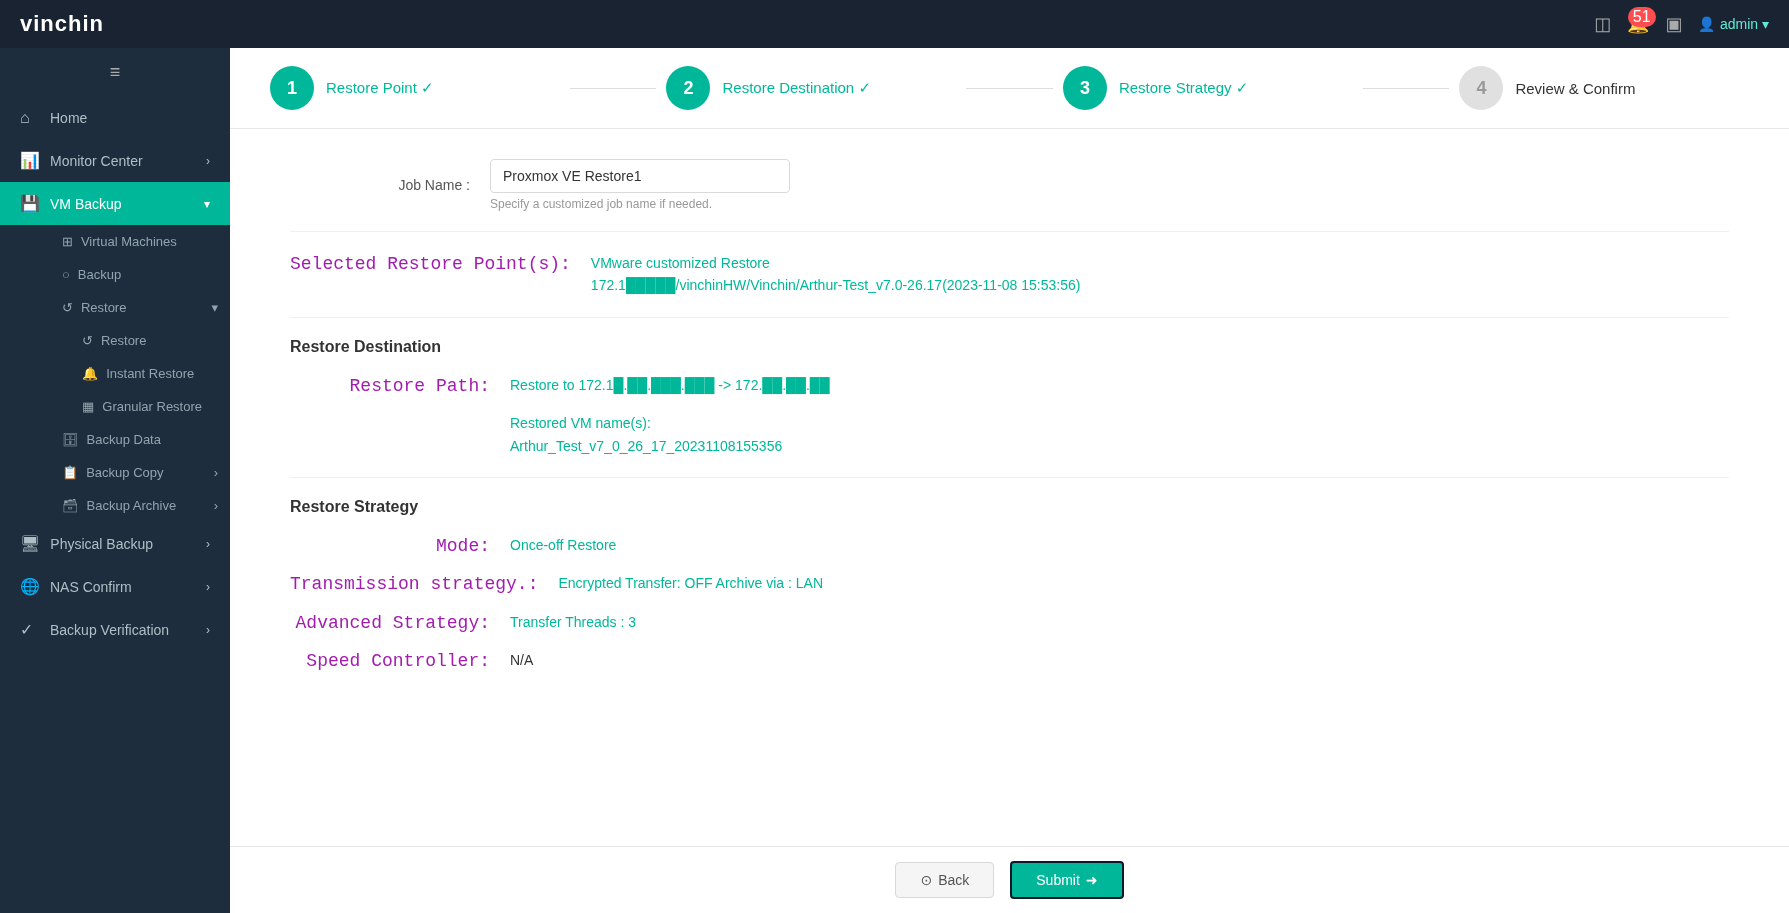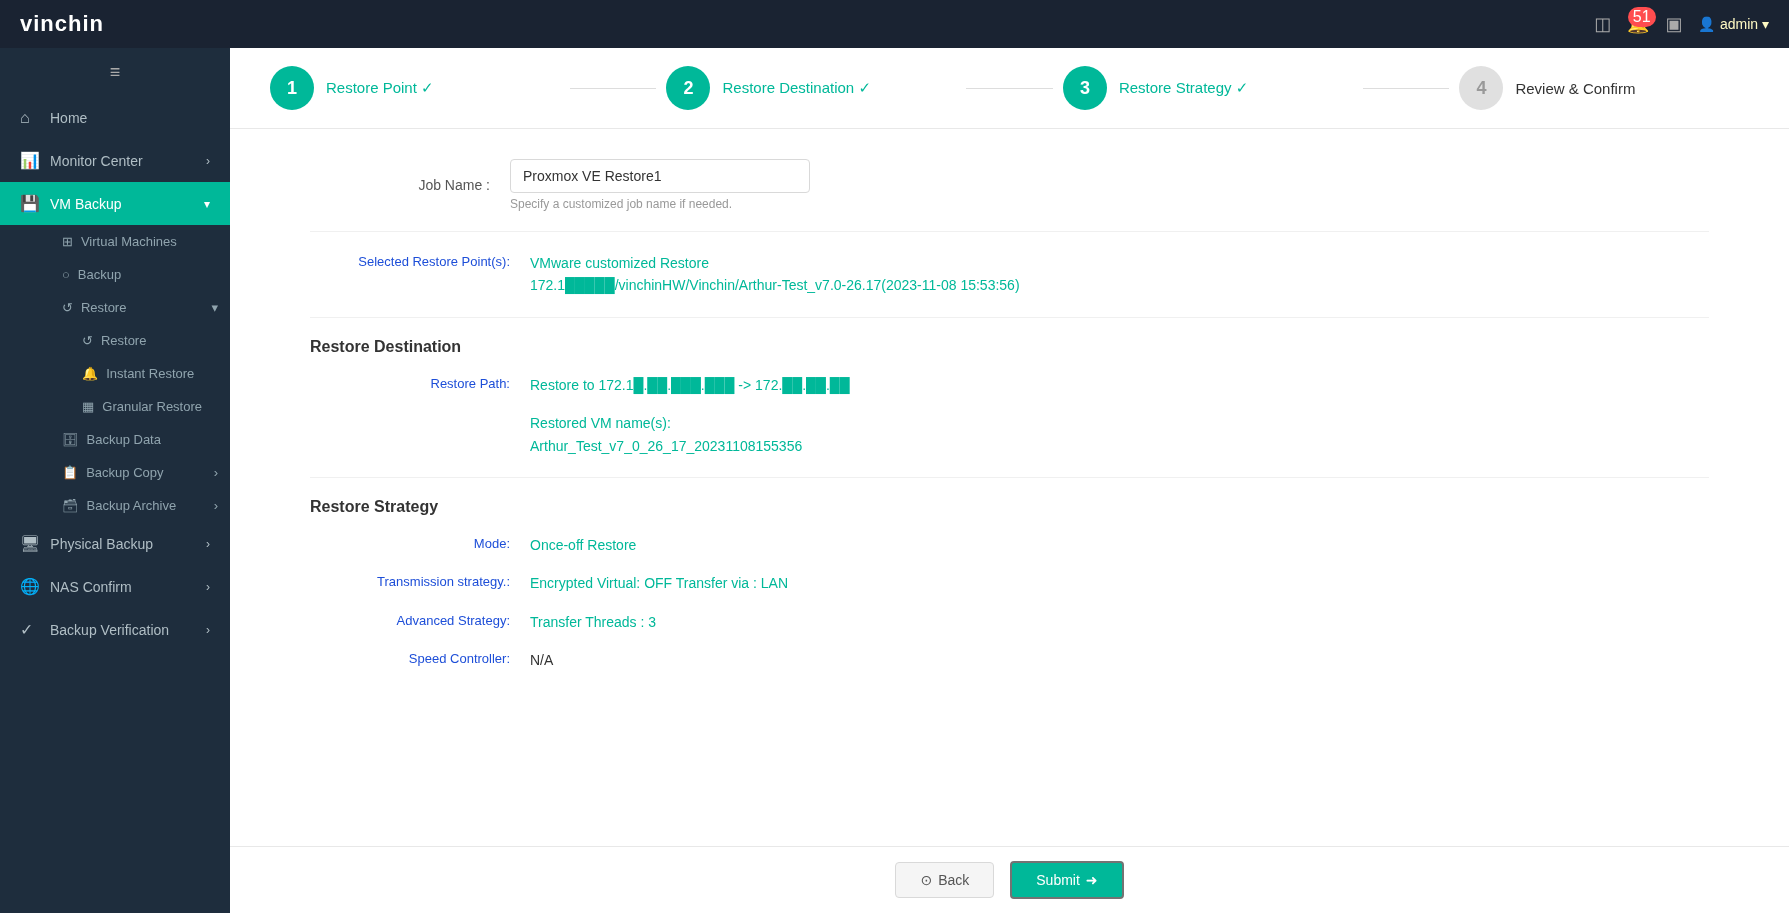--- a/index.html
+++ b/index.html
@@ -13,21 +13,21 @@
     }
     .topbar-logo { color: #00c9a7; font-size: 22px; font-weight: bold; letter-spacing: 1px; }
     .topbar-logo span { color: #ffffff; }
     .topbar-right { display: flex; align-items: center; gap: 16px; }
     .topbar-icon { color: #aaa; font-size: 18px; cursor: pointer; position: relative; }
     .badge {
       position: absolute; top: -6px; right: -6px;
       background: #ff4d4f; color: #fff; font-size: 16px;
       border-radius: 10px; padding: 1px 5px; min-width: 18px; text-align: center;
     }
-    .topbar-user { color: #fef9c3; font-size: 14px; cursor: pointer; }
+    .topbar-user { color: #5eead4; font-size: 14px; cursor: pointer; }
 
     
     .sidebar {
       width: 230px; background: #1e2d3d; min-height: 913px; padding-top: 48px;
       position: fixed; left: 0; top: 0; bottom: 0; z-index: 90;
       overflow-y: auto;
     }
     .sidebar-menu-toggle {
       display: flex; align-items: center; justify-content: center;
       padding: 14px 0; cursor: pointer;
@@ -66,21 +66,21 @@
     }
     .step-circle.inactive {
       background: #e0e0e0; color: #999;
     }
     .step-label { font-size: 15px; color: #00b899; font-weight: 500; }
     .step-label.inactive { color: #333; }
     .step-divider { flex: 0.3; height: 1px; background: #ddd; margin: 0 10px; }
 
     
     .content-area {
-      padding: 30px 80px; overflow-y: auto; height: calc(913px - 48px - 84px - 68px);
+      padding: 30px 60px; overflow-y: auto; height: calc(913px - 48px - 84px - 68px);
     }
 
     .form-row {
       display: flex; align-items: center; margin-bottom: 20px;
     }
     .form-label {
       min-width: 200px; text-align: right; padding-right: 20px;
       color: #555; font-size: 14px;
     }
     .form-input {
@@ -92,38 +92,38 @@
     .section-title {
       font-size: 16px; font-weight: 600; color: #333; margin-bottom: 18px; margin-top: 10px;
     }
     .section-divider { border: none; border-top: 1px solid #f0f0f0; margin: 20px 0; }
 
     .detail-row {
       display: flex; align-items: flex-start; margin-bottom: 16px;
     }
     .detail-label {
       min-width: 220px; text-align: right; padding-right: 20px;
-      color: #1d4ed8; font-size: 13px; padding-top: 2px;
+      color: #a21caf; font-size: 18px; padding-top: 2px; font-family: Liberation Mono, monospace;
     }
     .detail-value { color: #00b899; font-size: 14px; line-height: 1.6; }
 
     
     .footer-bar {
       position: fixed; bottom: 0; left: 230px; right: 0;
       background: #fff; border-top: 1px solid #e8e8e8;
       padding: 14px 40px; display: flex; justify-content: center; gap: 16px;
       align-items: center;
     }
     .btn-back {
       background: #f5f5f5; border: 1px solid #d9d9d9; color: #555;
       padding: 9px 24px; border-radius: 4px; cursor: pointer; font-size: 14px;
       display: flex; align-items: center; gap: 6px;
     }
     .btn-submit {
-      background: #00b899; border: 2px solid #737373; color: #fff;
+      background: #00b899; border: 2px solid #0f172a; color: #fff;
       padding: 9px 24px; border-radius: 4px; cursor: pointer; font-size: 14px;
       display: flex; gap: 6px; font-weight: 500;
     }
   </style>
 </head>
 <body>
 
 <div class="topbar">
   <div class="topbar-logo">
     <span>vin</span><span style="color:#fff">chin</span>
@@ -310,21 +310,21 @@
 
     <hr class="section-divider">
 
     <div class="section-title">Restore Strategy</div>
     <div class="detail-row">
       <div class="detail-label">Mode:</div>
       <div class="detail-value">Once-off Restore</div>
     </div>
     <div class="detail-row">
       <div class="detail-label">Transmission strategy.:</div>
-      <div class="detail-value">Encrypted Virtual: OFF Transfer via : LAN</div>
+      <div class="detail-value">Encrypted Transfer: OFF Archive via : LAN</div>
     </div>
     <div class="detail-row">
       <div class="detail-label">Advanced Strategy:</div>
       <div class="detail-value">Transfer Threads : 3</div>
     </div>
     <div class="detail-row">
       <div class="detail-label">Speed Controller:</div>
       <div class="detail-value" style="color:#333;">N/A</div>
     </div>
   </div>

